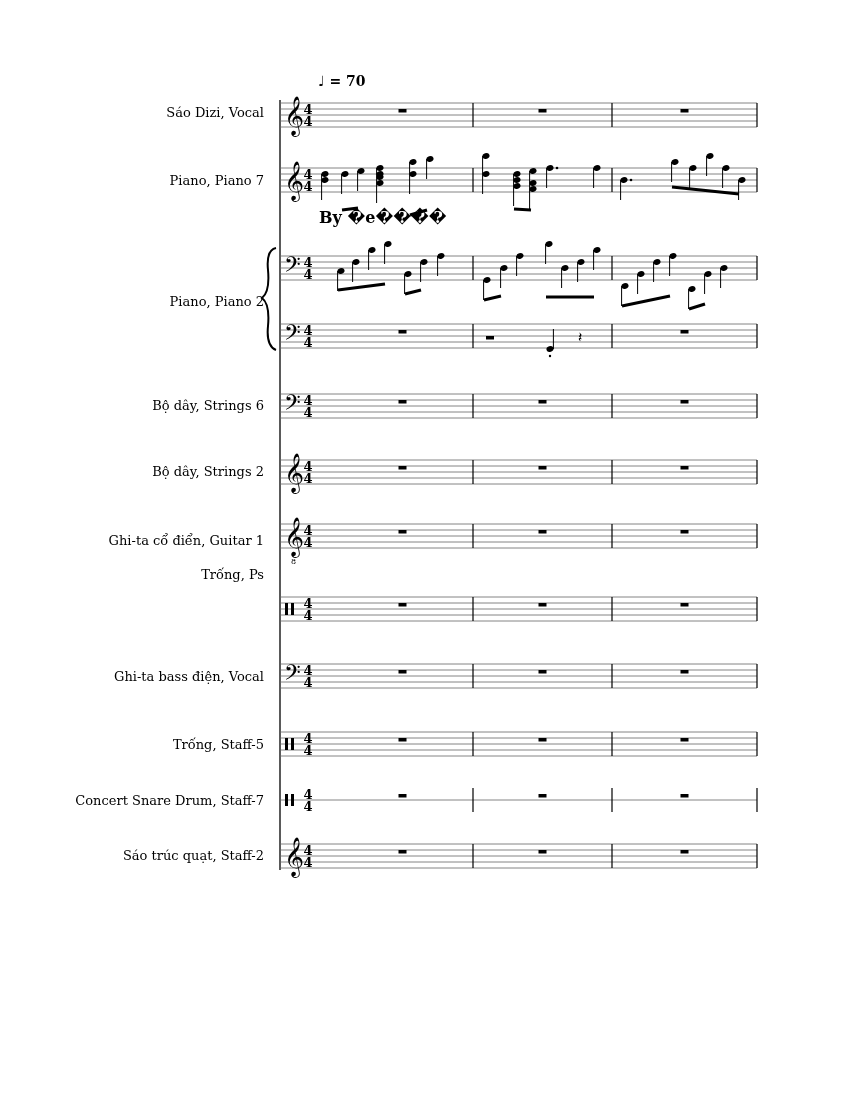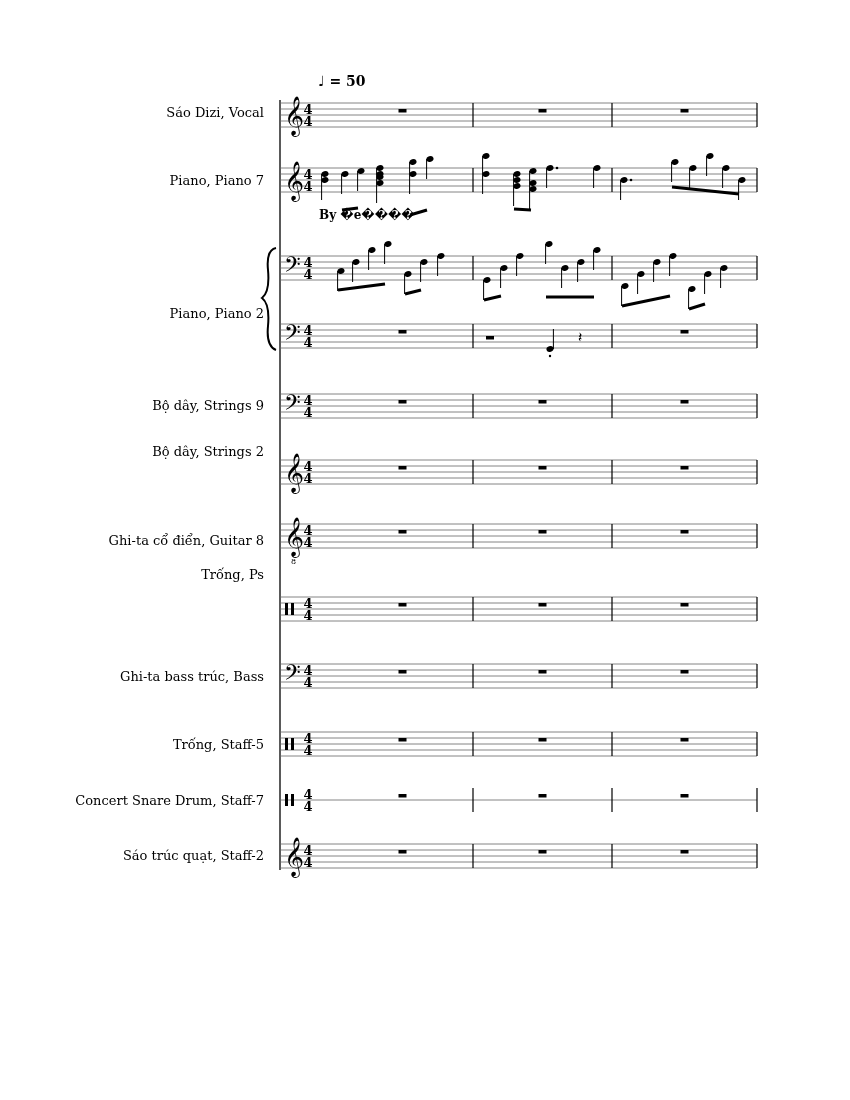--- a/index.html
+++ b/index.html
@@ -1,35 +1,35 @@
 <!DOCTYPE html>
 <html><head>
 <meta charset="utf-8">
 <style>
   html,body{margin:0;padding:0;background:#fff;}
   body{width:850px;height:1100px;position:relative;overflow:hidden;font-family:"DejaVu Serif","Liberation Serif",serif;color:#000;}
   .label{position:absolute;right:586px;font-size:13px;white-space:nowrap;text-align:center;font-family:"DejaVu Serif","Liberation Serif",serif;}
   .tempo{position:absolute;left:318px;top:73px;font-size:14px;font-weight:bold;font-family:"DejaVu Serif",serif;}
-  .byline{position:absolute;left:319px;top:208px;font-size:12px;font-weight:bold;font-family:"DejaVu Serif",serif;}
+  .byline{position:absolute;left:319px;top:208px;font-size:16px;font-weight:bold;font-family:"DejaVu Serif",serif;}
   svg#score{position:absolute;left:0;top:0;}
 </style>
 </head>
 <body>
 
-<div class="tempo">♩ = 50</div>
+<div class="tempo">♩ = 70</div>
 <div class="byline">By �e����</div>
 
 <div class="label" style="top:105px">Sáo Dizi, Vocal</div>
 <div class="label" style="top:173px">Piano, Piano 7</div>
-<div class="label" style="top:306px">Piano, Piano 2</div>
-<div class="label" style="top:398px">Bộ dây, Strings 9</div>
-<div class="label" style="top:444px">Bộ dây, Strings 2</div>
-<div class="label" style="top:533px">Ghi-ta cổ điển, Guitar 8</div>
+<div class="label" style="top:294px">Piano, Piano 2</div>
+<div class="label" style="top:398px">Bộ dây, Strings 6</div>
+<div class="label" style="top:464px">Bộ dây, Strings 2</div>
+<div class="label" style="top:533px">Ghi-ta cổ điển, Guitar 1</div>
 <div class="label" style="top:567px">Trống, Ps</div>
-<div class="label" style="top:669px">Ghi-ta bass trúc, Bass</div>
+<div class="label" style="top:669px">Ghi-ta bass điện, Vocal</div>
 <div class="label" style="top:737px">Trống, Staff-5</div>
 <div class="label" style="top:793px">Concert Snare Drum, Staff-7</div>
 <div class="label" style="top:848px">Sáo trúc quạt, Staff-2</div>
 
 <svg id="score" width="850" height="1100">
     <line x1="280" y1="100" x2="280" y2="870" stroke="#000" stroke-width="1.3"></line>
     <path d="M276 248 Q266 250 268 270 Q270 292 262 298 Q270 304 268 326 Q266 346 276 350" fill="none" stroke="#000" stroke-width="2"></path>
     <line x1="280" y1="103" x2="757" y2="103" stroke="#666" stroke-width="0.8"></line>
     <line x1="280" y1="109" x2="757" y2="109" stroke="#666" stroke-width="0.8"></line>
     <line x1="280" y1="115" x2="757" y2="115" stroke="#666" stroke-width="0.8"></line>

